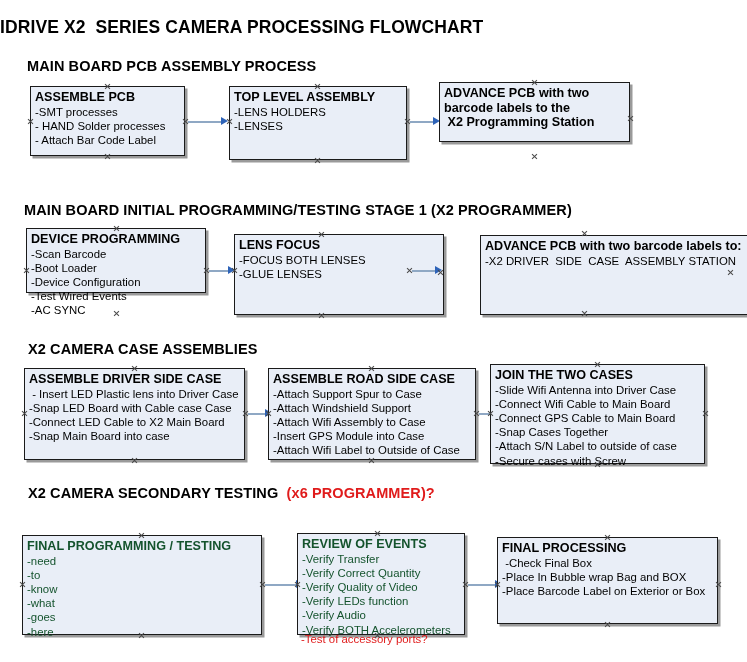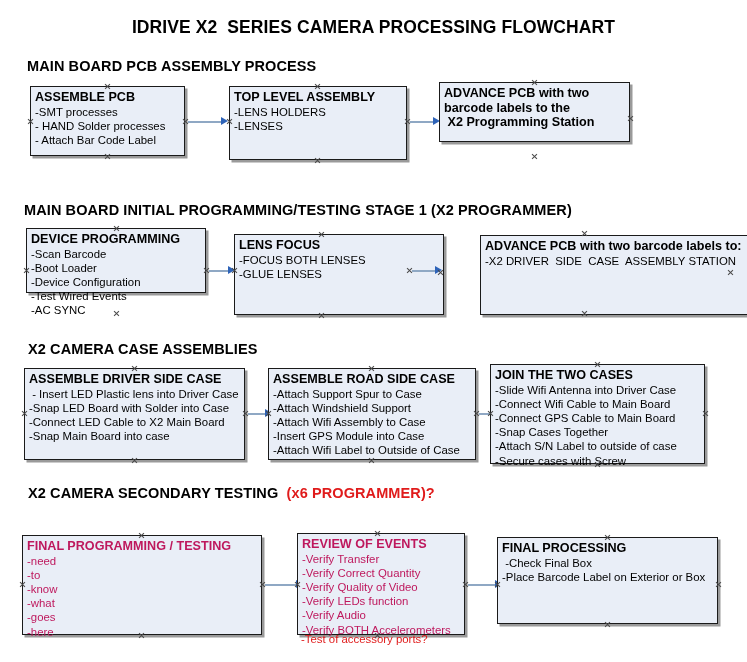--- a/index.html
+++ b/index.html
@@ -22,21 +22,21 @@
     width: 747px;
     height: 662px;
   }
 
   
   .doc-title {
     position: absolute;
     left: 0;
     top: 17px;
     width: 747px;
-    text-align: center;
+    text-align: left;
     font-size: 17.5px;
     font-weight: bold;
     letter-spacing: 0.1px;
     white-space: pre;
   }
 
   
   .section-head {
     position: absolute;
     font-size: 14.5px;
@@ -70,21 +70,21 @@
     display: block;
   }
   .node-body {
     position: absolute;
     left: 4px;
     top: 3px;
     right: 2px;
   }
   .node.red-text .node-title,
   .node.red-text .node-line {
-    color: #be185d;
+    color: #14532d;
   }
   .node.red-text {
     border-color: #1a1a1a;
   }
 
   
   .overflow-line {
     position: absolute;
     font-size: 11.4px;
     white-space: pre;
@@ -239,21 +239,21 @@
   <div class="handle" style="left:581px; top:310px;"></div>
   <div class="handle" style="left:437px; top:269px;"></div>
   <div class="handle" style="left:727px; top:269px;"></div>
 
   <div class="section-head" style="left:28px; top:341px;">X2 CAMERA CASE ASSEMBLIES</div>
 
   <div class="node" style="left:24px; top:368px; width:221px; height:92px;">
     <div class="node-body">
       <span class="node-title">ASSEMBLE DRIVER SIDE CASE</span>
       <span class="node-line"> - Insert LED Plastic lens into Driver Case</span>
-      <span class="node-line">-Snap LED Board with Solder into Case</span>
+      <span class="node-line">-Snap LED Board with Cable case Case</span>
       <span class="node-line">-Connect LED Cable to X2 Main Board</span>
       <span class="node-line">-Snap Main Board into case</span>
     </div>
   </div>
   <div class="handle" style="left:131px; top:365px;"></div>
   <div class="handle" style="left:131px; top:457px;"></div>
   <div class="handle" style="left:21px; top:410px;"></div>
   <div class="handle" style="left:242px; top:410px;"></div>
 
   <div class="connector" style="left:248px; top:409px; width:24px;">
@@ -339,20 +339,21 @@
 
   <div class="connector" style="left:468px; top:580px; width:34px;">
     <div class="conn-line" style="width:28px;"></div>
     <div class="conn-head" style="left:27px;"></div>
   </div>
 
   <div class="node" style="left:497px; top:537px; width:221px; height:87px;">
     <div class="node-body">
       <span class="node-title">FINAL PROCESSING</span>
       <span class="node-line"> -Check Final Box</span>
+      <span class="node-line">-Place In Bubble wrap Bag and BOX</span>
       <span class="node-line">-Place Barcode Label on Exterior or Box</span>
     </div>
   </div>
   <div class="handle" style="left:604px; top:534px;"></div>
   <div class="handle" style="left:604px; top:621px;"></div>
   <div class="handle" style="left:494px; top:581px;"></div>
   <div class="handle" style="left:715px; top:581px;"></div>
 
 </div>
 

